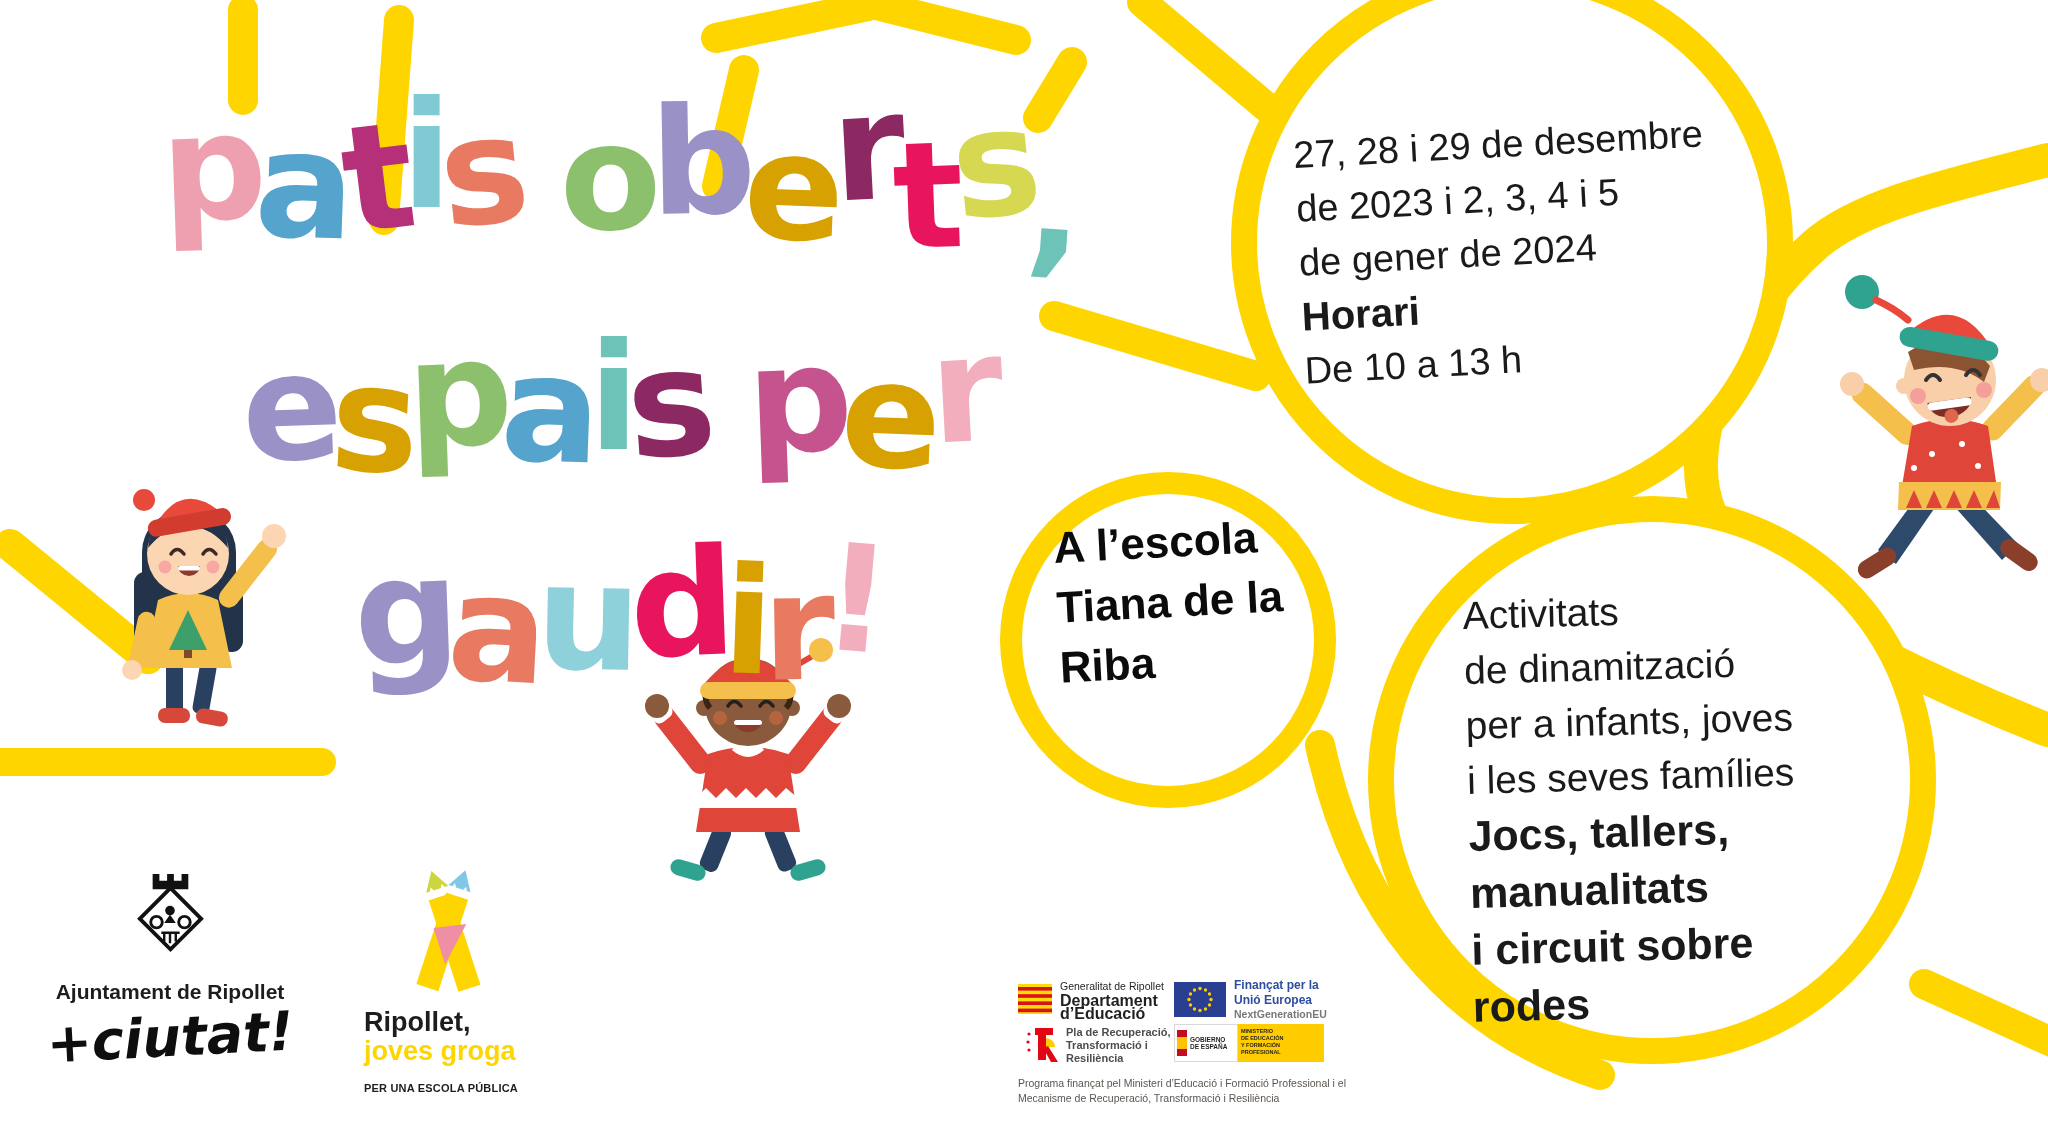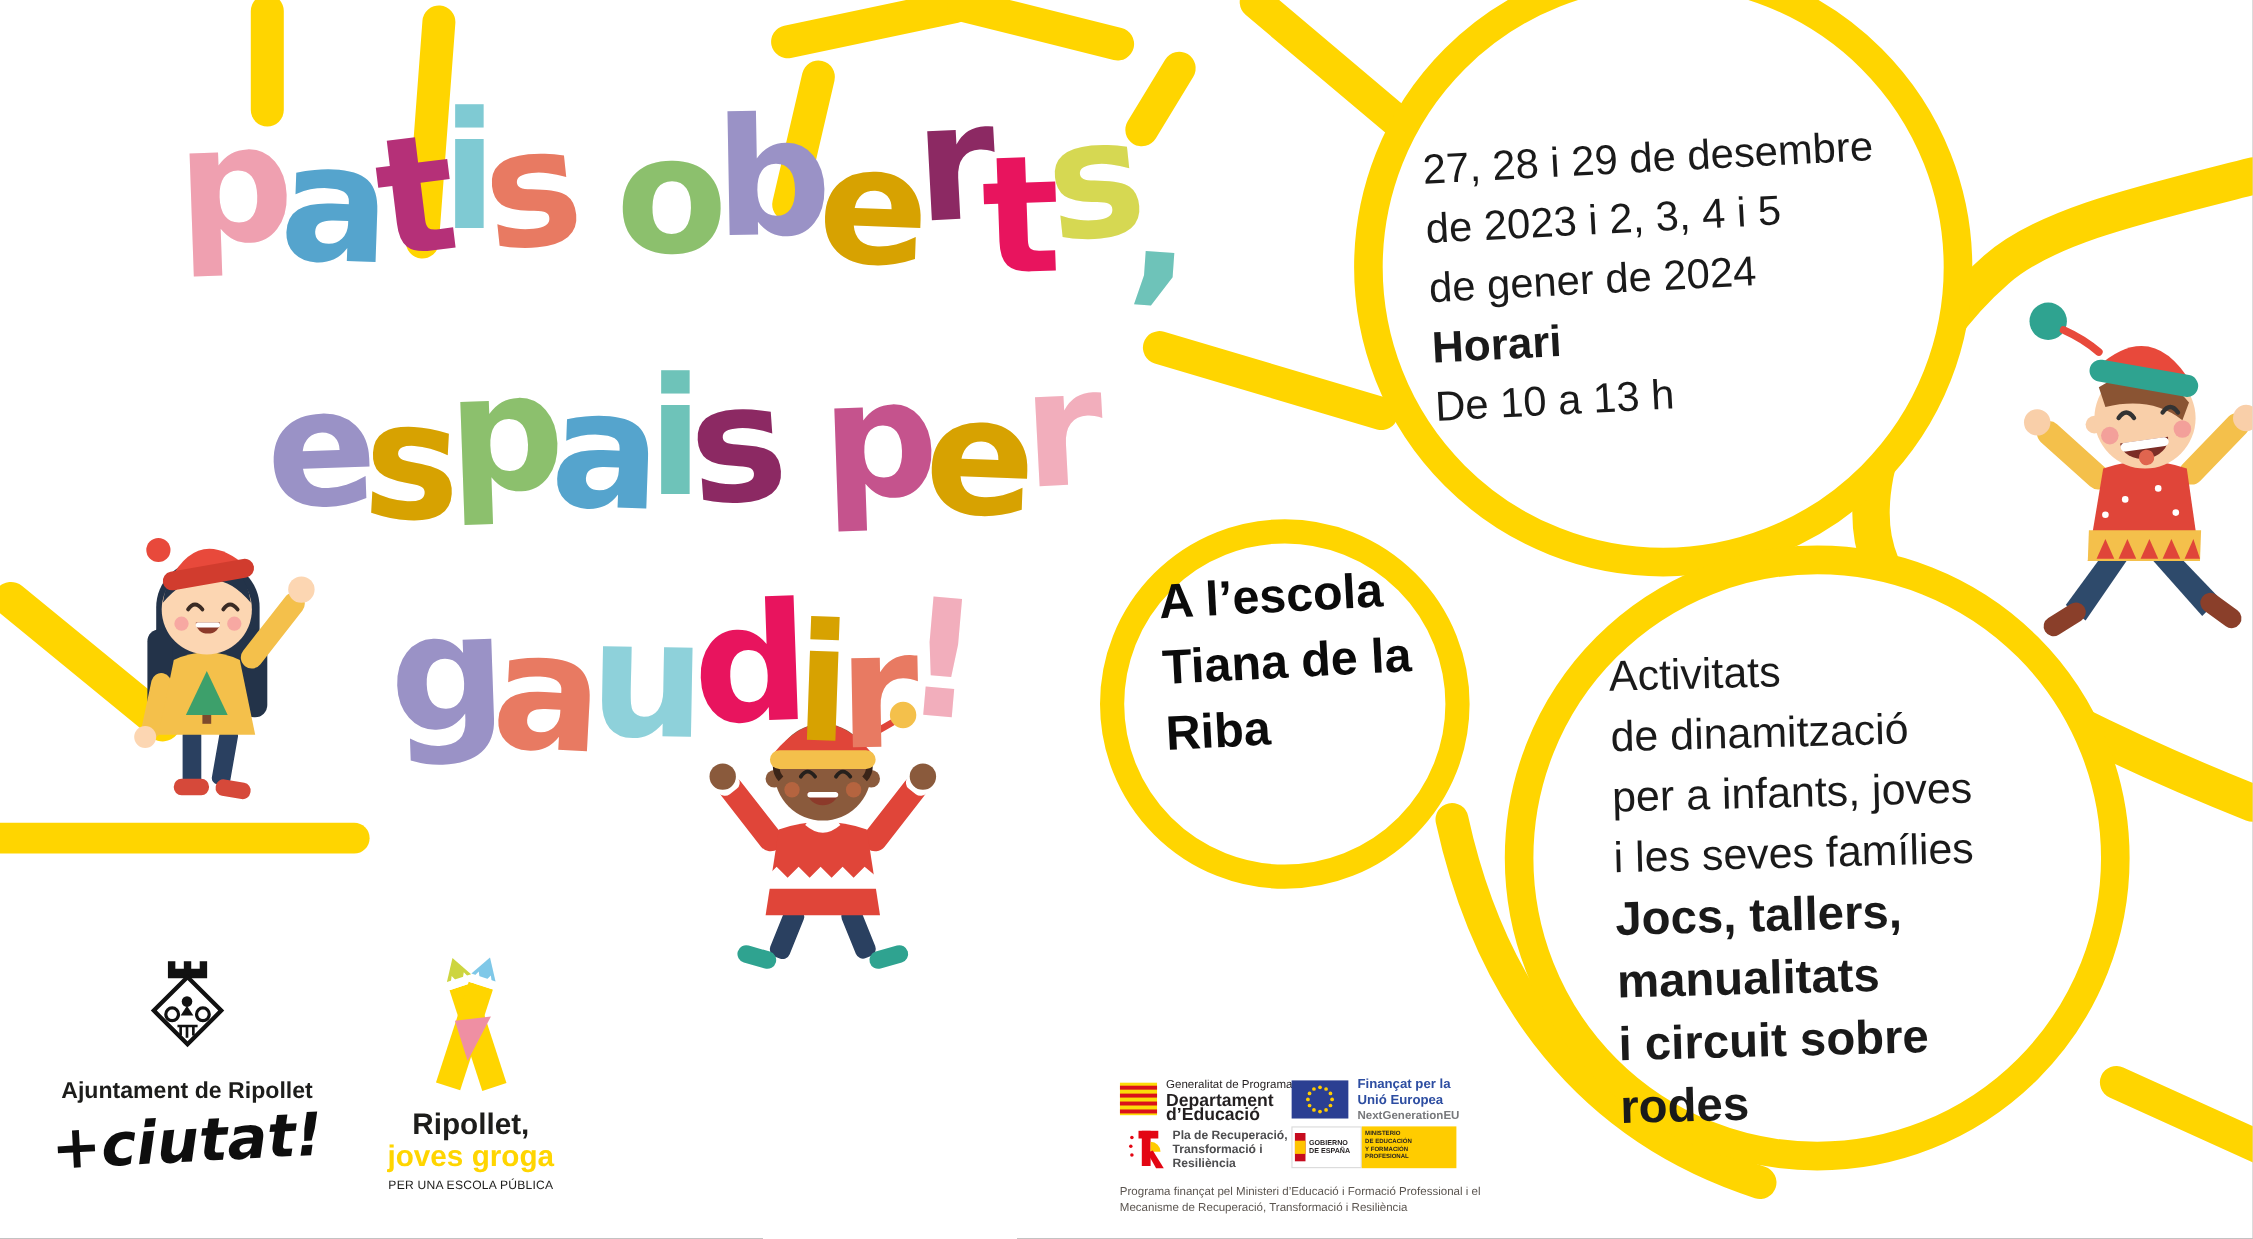--- a/index.html
+++ b/index.html
@@ -23,25 +23,25 @@
        color:#0b0b0b;transform:rotate(-3deg);transform-origin:left top}
   .act{position:absolute;left:1462px;top:588px;z-index:3;font-size:39px;line-height:55px;color:#1a1a1a;
        transform:rotate(-1.5deg);transform-origin:left top}
   .act .bold{font-weight:bold;font-size:43px;line-height:57px}
   
   .aj{position:absolute;left:46px;top:872px;width:248px;z-index:3;text-align:center}
   .aj-crest{display:block;margin:0 auto}
   .aj-name{font-weight:bold;font-size:21px;color:#1d1d1b;margin-top:2px}
   .aj-slogan{font-family:"DejaVu Sans",sans-serif;font-style:italic;font-weight:bold;font-size:54px;
              color:#0e0e0e;transform:rotate(-3deg);margin-top:2px}
-  .vg{position:absolute;left:344px;top:868px;width:168px;z-index:3;text-align:center}
+  .vg{position:absolute;left:364px;top:868px;width:168px;z-index:3;text-align:left}
   .vg-pencils{display:block;margin:0 auto}
   .vg-l1{font-weight:bold;font-size:27px;color:#1d1d1b;line-height:29px}
   .vg-l2{font-weight:bold;font-size:27px;color:#ffd500;line-height:29px}
-  .vg-l3{font-weight:normal;font-size:11px;color:#1d1d1b;letter-spacing:.2px;margin-top:6px}
+  .vg-l3{font-weight:bold;font-size:11px;color:#1d1d1b;letter-spacing:.2px;margin-top:16px}
   .pee{position:absolute;left:646px;top:948px;width:266px;height:132px;z-index:3}
   .pee-frame{position:absolute;left:0;top:0}
   .pee-l{position:absolute;font-weight:bold;font-size:34px;line-height:38px;color:#595a5c;white-space:nowrap}
   .pee-l1{left:58px;top:0}
   .pee-l2{left:58px;top:38px}
   .pee-l3{left:4px;top:76px}
   .fund{position:absolute;left:1016px;top:968px;width:392px;height:150px;z-index:3;color:#231f20}
   .fund .abs{position:absolute}
   .f-gen-text{left:44px;top:12px;font-size:10.5px;line-height:13.5px}
   .f-gen-text .b{font-weight:bold;font-size:16px}
@@ -266,21 +266,21 @@
 
   <div class="fund">
     <svg class="abs" style="left:2px;top:16px" width="34" height="30" viewBox="0 0 34 30">
       <rect width="34" height="30" fill="#fcdd09"></rect>
       <rect y="3" width="34" height="3.6" fill="#da121a"></rect>
       <rect y="10.2" width="34" height="3.6" fill="#da121a"></rect>
       <rect y="17.4" width="34" height="3.6" fill="#da121a"></rect>
       <rect y="24.6" width="34" height="3.6" fill="#da121a"></rect>
     </svg>
     <div class="abs f-gen-text">
-      <div>Generalitat de Programa</div>
+      <div>Generalitat de Ripollet</div>
       <div class="b">Departament</div>
       <div class="b">d’Educació</div>
     </div>
     <svg class="abs" style="left:158px;top:14px" width="52" height="35" viewBox="0 0 52 35">
       <rect width="52" height="35" fill="#2b3f92"></rect>
       <g fill="#ffcc00">
         <circle cx="37" cy="17.5" r="1.7"></circle>
           <circle cx="35.5" cy="23" r="1.7"></circle>
           <circle cx="31.5" cy="27" r="1.7"></circle>
         <circle cx="26" cy="28.5" r="1.7"></circle>

